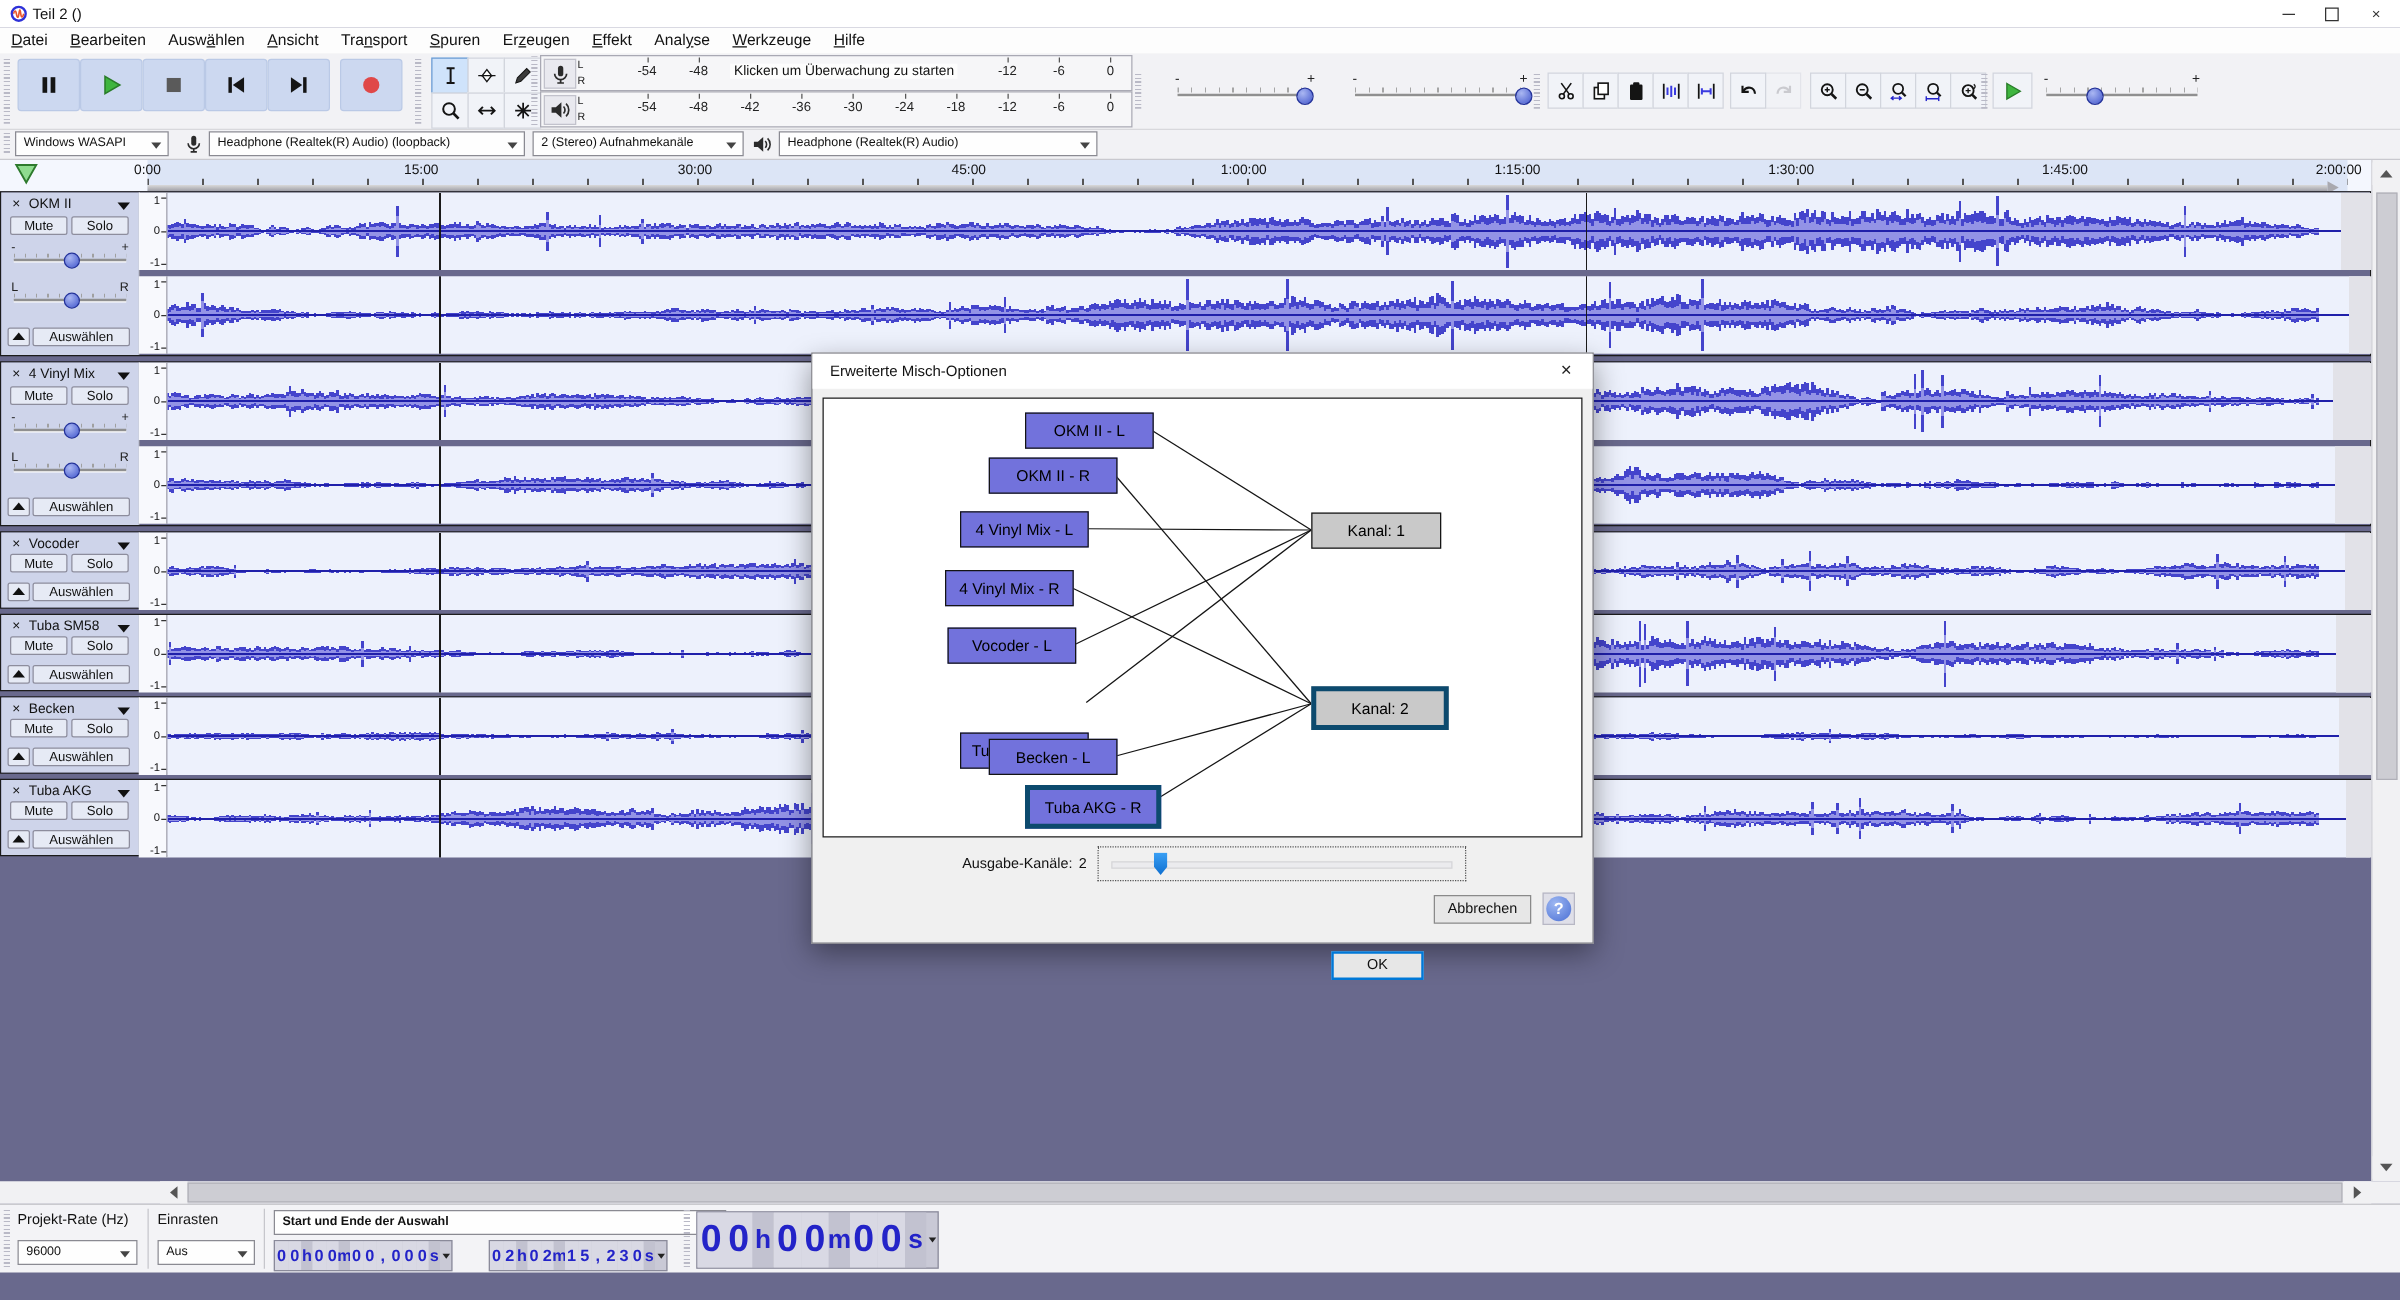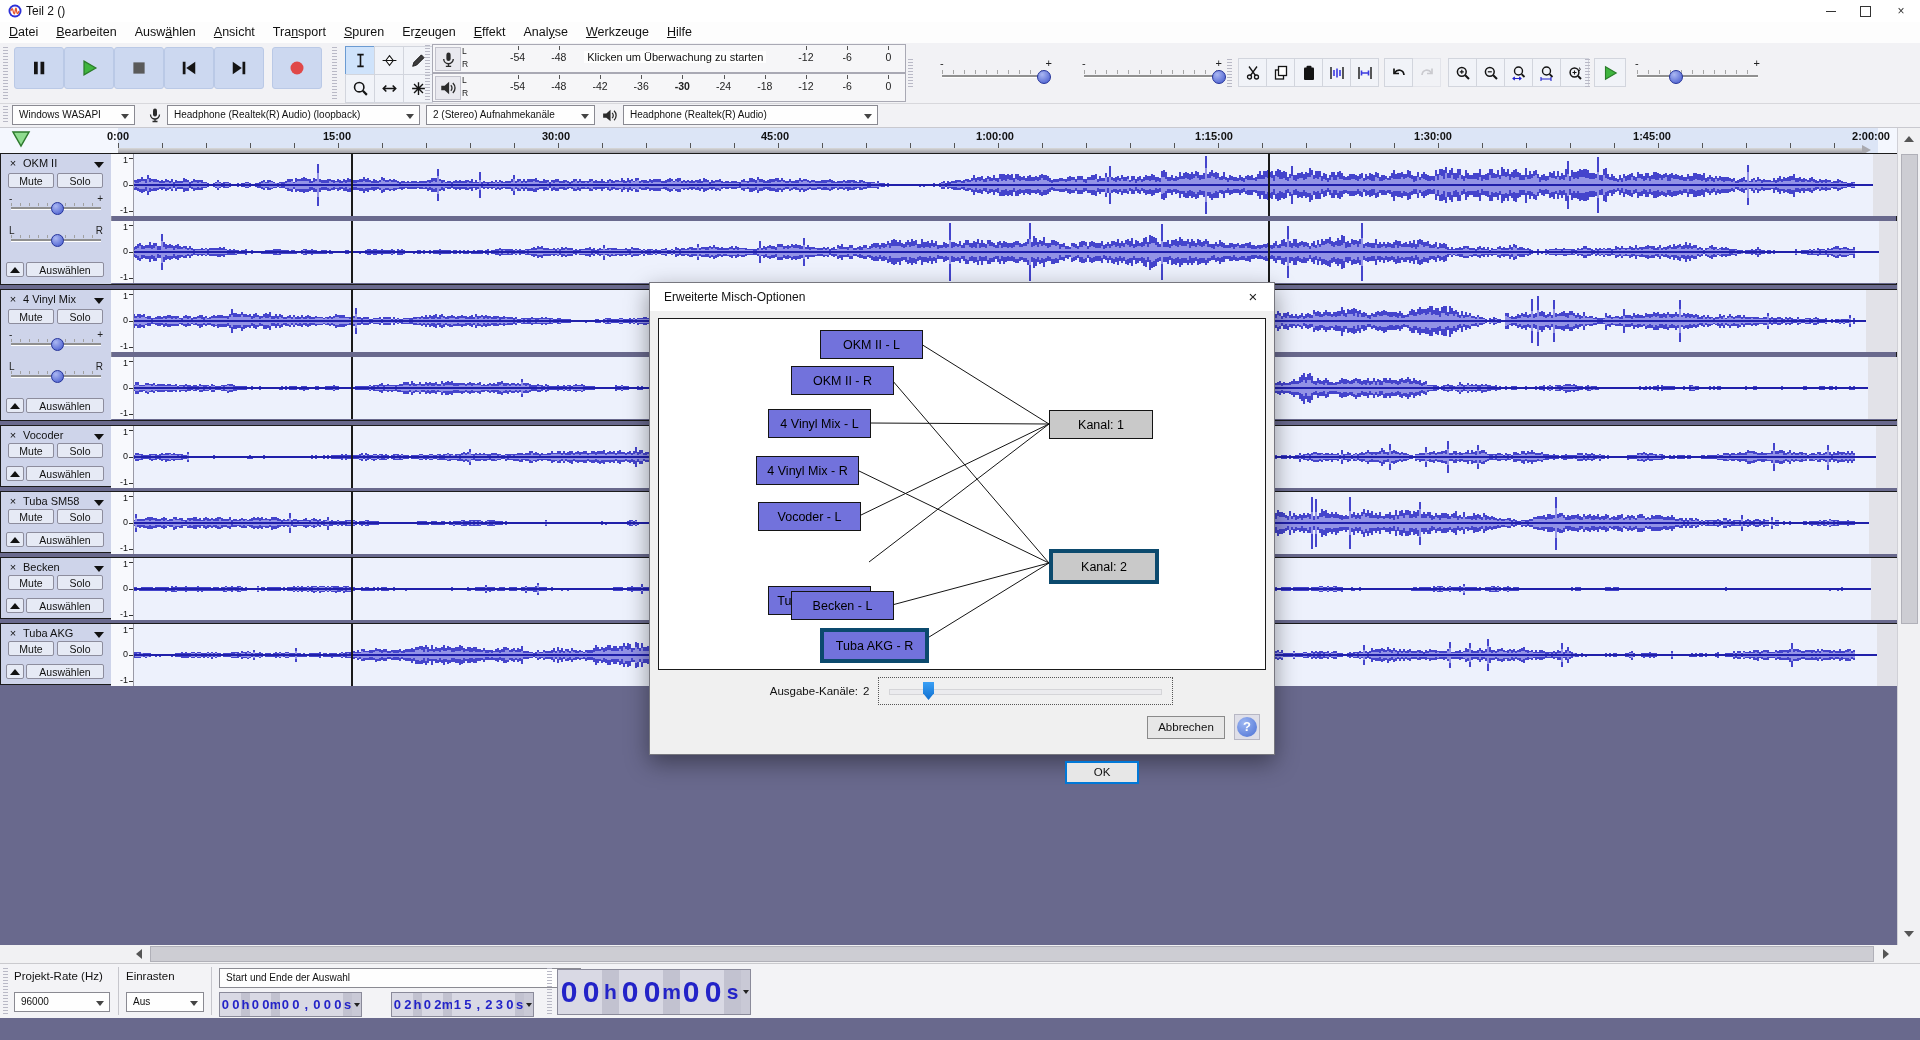--- a/index.html
+++ b/index.html
@@ -34,21 +34,21 @@
   .sq-btn{position:absolute;width:27px;height:27px;top:15px;background:#f1f3f8;border:1px solid #d2d5dd;display:flex;align-items:center;justify-content:center;}
   .sq-btn.dis{opacity:.45;}
   
   #devicebar{position:absolute;left:0;top:104px;width:1920px;height:23px;background:#f2f2f5;border-bottom:1px solid #c9c9cf;}
   .dd{position:absolute;top:1px;height:20px;background:#fefefe;border:1px solid #8a8a92;font-size:10px;color:#111;padding:3px 18px 0 6px;box-sizing:border-box;white-space:nowrap;overflow:hidden;}
   .chev{position:absolute;right:5px;top:8px;width:0;height:0;border-left:4px solid transparent;border-right:4px solid transparent;border-top:5px solid #444;}
   .dev-ic{position:absolute;top:2px;width:20px;height:18px;display:flex;align-items:center;justify-content:center;}
   
   #timeline{position:absolute;left:0;top:128px;width:1920px;height:25px;background:#f4f7fe;border-bottom:1px solid #888;}
   #tl-sel{position:absolute;left:118px;top:0;width:1760px;height:25px;background:#dce5f6;}
-  .tl-lab{position:absolute;top:2px;font-size:11px;font-weight:bold;color:#111;transform:translateX(-50%);}
+  .tl-lab{position:absolute;top:2px;font-size:11px;font-weight:normal;color:#111;transform:translateX(-50%);}
   #tl-ticks{position:absolute;left:118px;width:1760px;top:15px;height:5px;background:repeating-linear-gradient(to right,#555 0 1px,transparent 1px 44px);}
   #scrub{position:absolute;left:118px;top:20px;width:1744px;height:5px;background:linear-gradient(#d9d9d9,#9d9da5);}
   #scrub-arrow{position:absolute;left:1862px;top:17px;width:0;height:0;border-top:5px solid transparent;border-bottom:5px solid transparent;border-left:9px solid #a9a9af;}
   
   .track{position:absolute;left:0;width:1897px;border:1px solid #1c1c1c;box-sizing:border-box;background:#69698d;}
   .tc{position:absolute;left:0;top:0;bottom:0;width:110px;background:#ced4ea;border-right:1px solid #8a8a9a;}
   .tc .xbtn{position:absolute;left:5px;top:3px;width:14px;height:14px;font-size:11px;line-height:13px;text-align:center;color:#111;}
   .tc .tname{position:absolute;left:22px;top:3px;font-size:11px;color:#111;width:70px;white-space:nowrap;overflow:hidden;}
   .tc .ndd{position:absolute;right:7px;top:8px;width:0;height:0;border-left:5px solid transparent;border-right:5px solid transparent;border-top:6px solid #111;}
   .tbtn{position:absolute;height:15px;background:#e6eaf5;border:1px solid #8d8d9d;border-radius:2px;font-size:10.5px;color:#111;text-align:center;line-height:14px;box-sizing:border-box;}
@@ -247,21 +247,21 @@
         <div class="scale">
           <div class="mtick" style="left: 10%;"></div>
           <div class="mlab" style="left: 10%;">-54</div>
           <div class="mtick" style="left: 19.67%;"></div>
           <div class="mlab" style="left: 19.67%;">-48</div>
           <div class="mtick" style="left: 29.34%;"></div>
           <div class="mlab" style="left: 29.34%;">-42</div>
           <div class="mtick" style="left: 39.01%;"></div>
           <div class="mlab" style="left: 39.01%;">-36</div>
           <div class="mtick" style="left: 48.68%;"></div>
-          <div class="mlab" style="left: 48.68%; font-weight: bold;">-30</div>
+          <div class="mlab" style="left: 48.68%;">-30</div>
           <div class="mtick" style="left: 58.35%;"></div>
           <div class="mlab" style="left: 58.35%;">-24</div>
           <div class="mtick" style="left: 68.02%;"></div>
           <div class="mlab" style="left: 68.02%;">-18</div>
           <div class="mtick" style="left: 77.69%;"></div>
           <div class="mlab" style="left: 77.69%;">-12</div>
           <div class="mtick" style="left: 87.36%;"></div>
           <div class="mlab" style="left: 87.36%;">-6</div>
           <div class="mtick" style="left: 97.03%;"></div>
           <div class="mlab" style="left: 97.03%;">0</div>
@@ -680,21 +680,21 @@
   </div>
 
   <div id="selbar">
     <div class="grip" style="left:3px;top:4px;height:46px;"></div>
     <span class="sb-lab" style="left:14px;top:6px;">Projekt-Rate (Hz)</span>
     <div class="dd" style="left:14px;top:28px;width:96px;"><span>96000</span><span class="chev"></span></div>
     <div class="vsep" style="left:118px;"></div>
     <span class="sb-lab" style="left:126px;top:6px;">Einrasten</span>
     <div class="dd" style="left:126px;top:28px;width:78px;"><span>Aus</span><span class="chev"></span></div>
     <div class="vsep" style="left:211px;"></div>
-    <div class="dd" style="left:219px;top:4px;width:362px;"><span>Start und Ende der Auswahl</span><span class="chev"></span></div>
+    <div class="dd" style="left:219px;top:4px;width:362px;font-weight:bold;"><span>Start und Ende der Auswahl</span><span class="chev"></span></div>
     <div id="tf-start" class="tfield" style="left:219px;top:28px;height:23px;">
         <span class="tf-c tf-d" style="width: 10.5px; font-size: 13px; font-family: &quot;Liberation Sans&quot;, sans-serif;">0</span>
         <span class="tf-c tf-d" style="width: 10.5px; font-size: 13px; font-family: &quot;Liberation Sans&quot;, sans-serif;">0</span>
         <span class="tf-c tf-u" style="width: 9px; font-size: 13px; font-family: &quot;Liberation Sans&quot;, sans-serif;">h</span>
         <span class="tf-c tf-d" style="width: 10.5px; font-size: 13px; font-family: &quot;Liberation Sans&quot;, sans-serif;">0</span>
         <span class="tf-c tf-d" style="width: 10.5px; font-size: 13px; font-family: &quot;Liberation Sans&quot;, sans-serif;">0</span>
         <span class="tf-c tf-u" style="width: 9px; font-size: 13px; font-family: &quot;Liberation Sans&quot;, sans-serif;">m</span>
         <span class="tf-c tf-d" style="width: 10.5px; font-size: 13px; font-family: &quot;Liberation Sans&quot;, sans-serif;">0</span>
         <span class="tf-c tf-d" style="width: 10.5px; font-size: 13px; font-family: &quot;Liberation Sans&quot;, sans-serif;">0</span>
         <span class="tf-c tf-d" style="width: 10.5px; font-size: 13px; font-family: &quot;Liberation Sans&quot;, sans-serif;">,</span>

